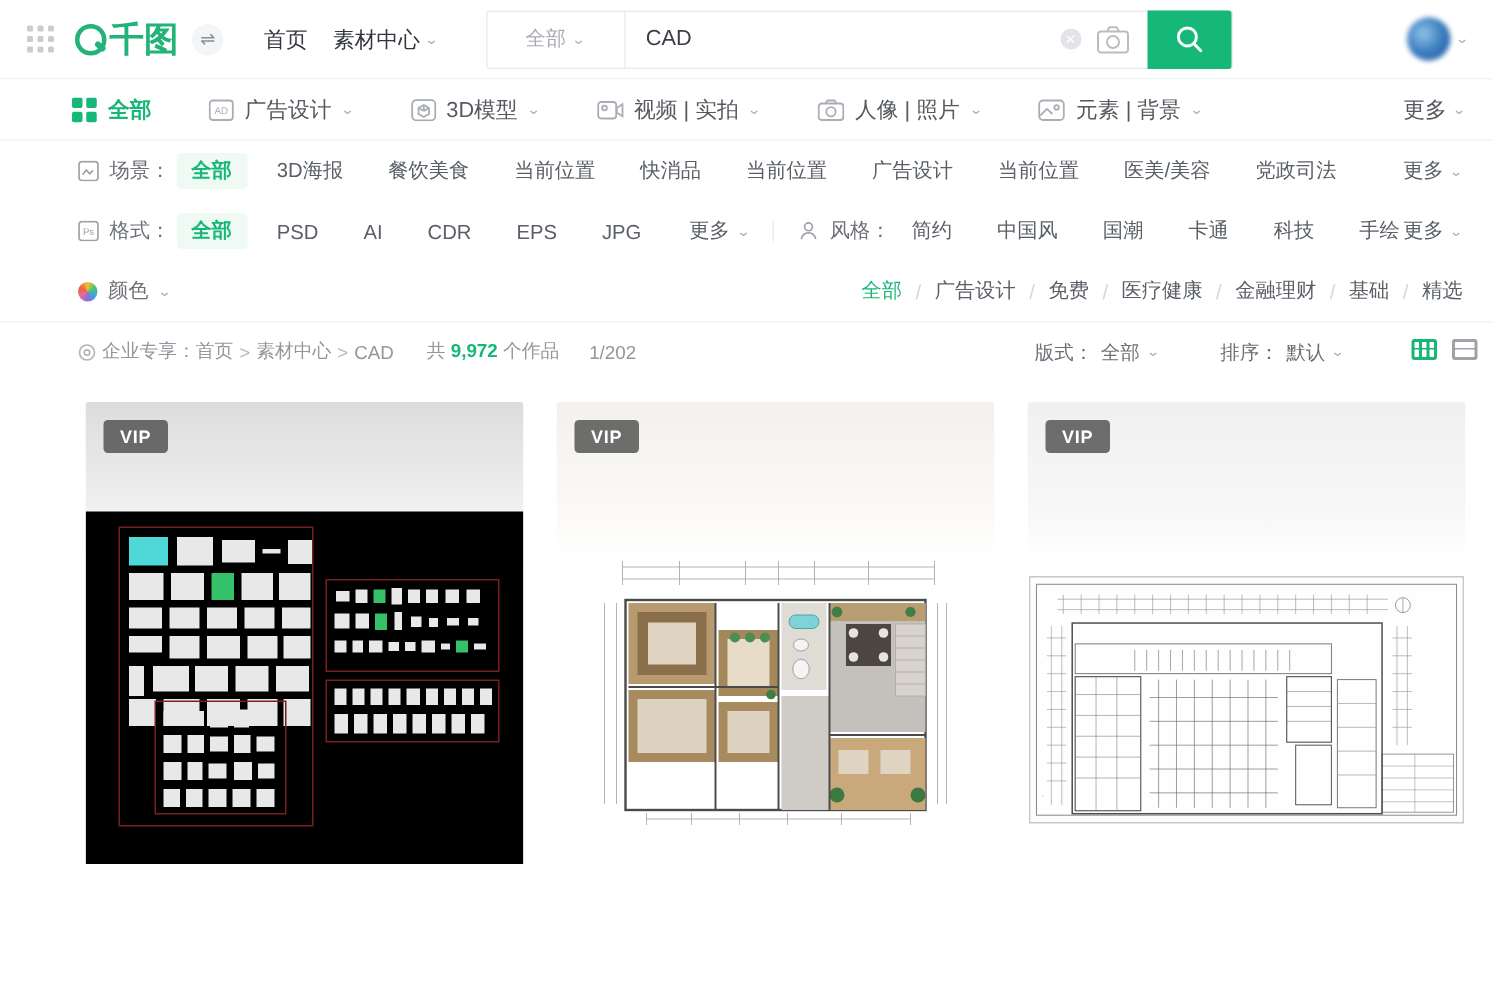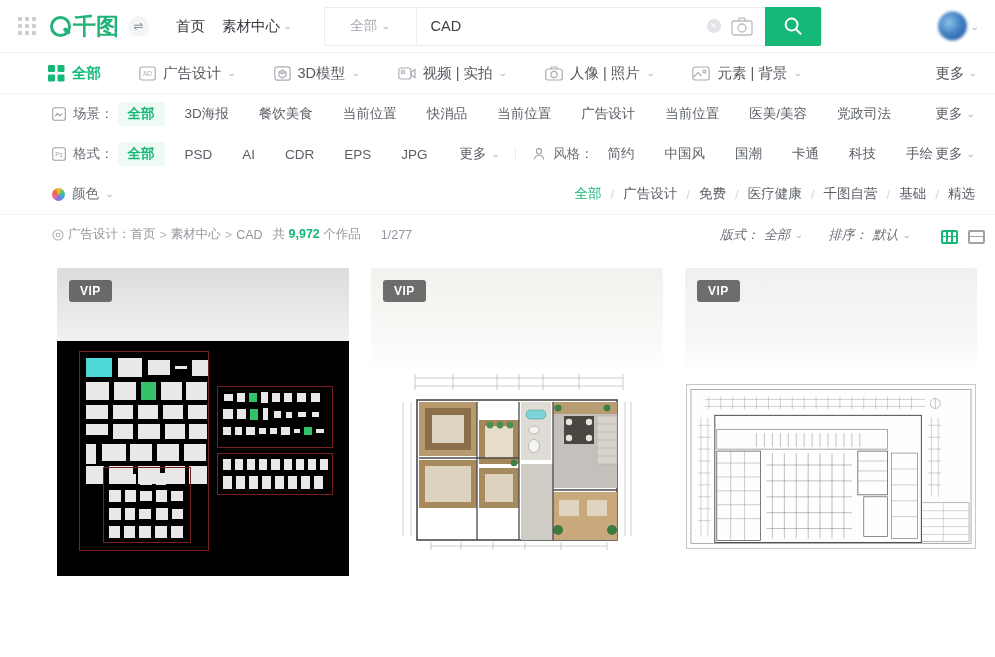--- a/index.html
+++ b/index.html
@@ -169,25 +169,25 @@
   
   .crumbbar {
     height: 40px; display: flex; align-items: center;
     padding: 0 16px 0 52px; position: relative;
     font-size: 12.5px; color: #93979d;
     border-top: 1px solid #f3f3f3;
   }
   .loc-icon { margin-right:4px; display:flex; }
   .crumb-sep { margin: 0 4px; color:#b5b9be;}
   .crumb-link { cursor:pointer; color:#93979d;}
-  .total { margin-left: 10px; color:#93979d;}
+  .total { margin-left: 22px; color:#93979d;}
   .total b { color:#16b877; font-weight:bold; }
   .pageno { margin-left: 20px; color:#93979d; }
   .crumb-right {
-    position:absolute; right: 10px; display:flex; align-items:flex-end; gap: 26px; font-style: italic;
+    position:absolute; right: 10px; display:flex; align-items:flex-start; gap: 41px;
   }
   .cr-item { display:flex; align-items:center; gap:5px; font-size:13px; color:#6b7077; cursor:pointer;}
   .viewtoggle { display:flex; align-items:center; gap:10px; margin-left: 4px;}
   .vt {
     width:17px;height:14px; border-radius:2px; cursor:pointer;
     display:grid; gap:1.5px; padding:2px;
   }
   .vt.grid { background:#16b877; grid-template-columns:repeat(3,1fr); grid-template-rows:repeat(2,1fr); }
   .vt.list { background:#9ea3a9; grid-template-columns:1fr; grid-template-rows:repeat(2,1fr); }
   .vt i { background:#fff; display:block; border-radius:0.5px;}
@@ -459,49 +459,49 @@
 
     <div class="quickfilters">
       <span class="qf active">全部</span>
       <span class="qf-sep">/</span>
       <span class="qf">广告设计</span>
       <span class="qf-sep">/</span>
       <span class="qf">免费</span>
       <span class="qf-sep">/</span>
       <span class="qf">医疗健康</span>
       <span class="qf-sep">/</span>
-      <span class="qf">千图自营</span>
+      <span class="qf">金融理财</span>
       <span class="qf-sep">/</span>
       <span class="qf">基础</span>
       <span class="qf-sep">/</span>
       <span class="qf">精选</span>
     </div>
   </div>
 </div>
 
 <div class="crumbbar">
   <span class="loc-icon">
     <svg width="12" height="12" viewBox="0 0 12 12" fill="none" stroke="#b0b4b9" stroke-width="1.1">
       <circle cx="6" cy="6" r="5"></circle>
         <circle cx="6" cy="6" r="1.8"></circle>
     </svg>
   </span>
-  <span>广告设计：</span>
+  <span>企业专享：</span>
   <span class="crumb-link">首页</span>
   <span class="crumb-sep">&gt;</span>
   <span class="crumb-link">素材中心</span>
   <span class="crumb-sep">&gt;</span>
   <span class="crumb-link">CAD</span>
 
   <span class="total">
     <span>共</span>
     <b>9,972</b>
     <span>个作品</span>
   </span>
-  <span class="pageno">1/277</span>
+  <span class="pageno">1/202</span>
 
   <div class="crumb-right">
     <div class="cr-item">
       <span>版式：</span>
       <span>全部</span>
       <span class="caret">⌄</span>
     </div>
     <div class="cr-item">
       <span>排序：</span>
       <span>默认</span>

